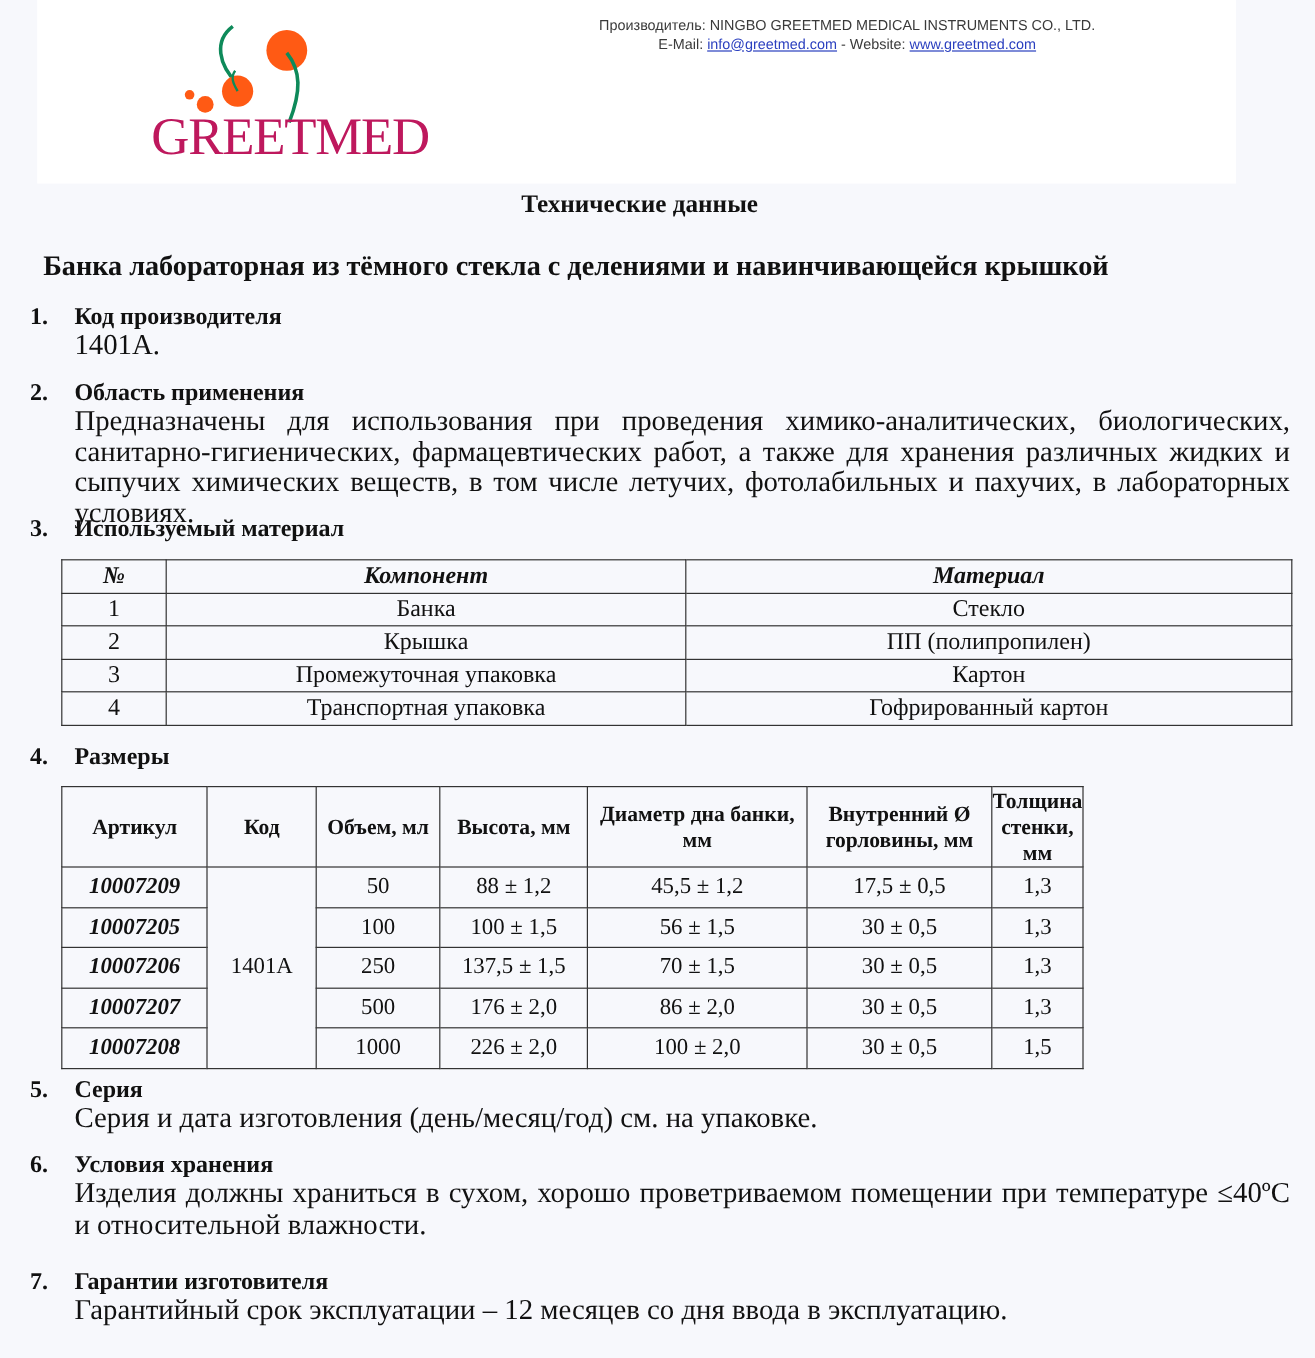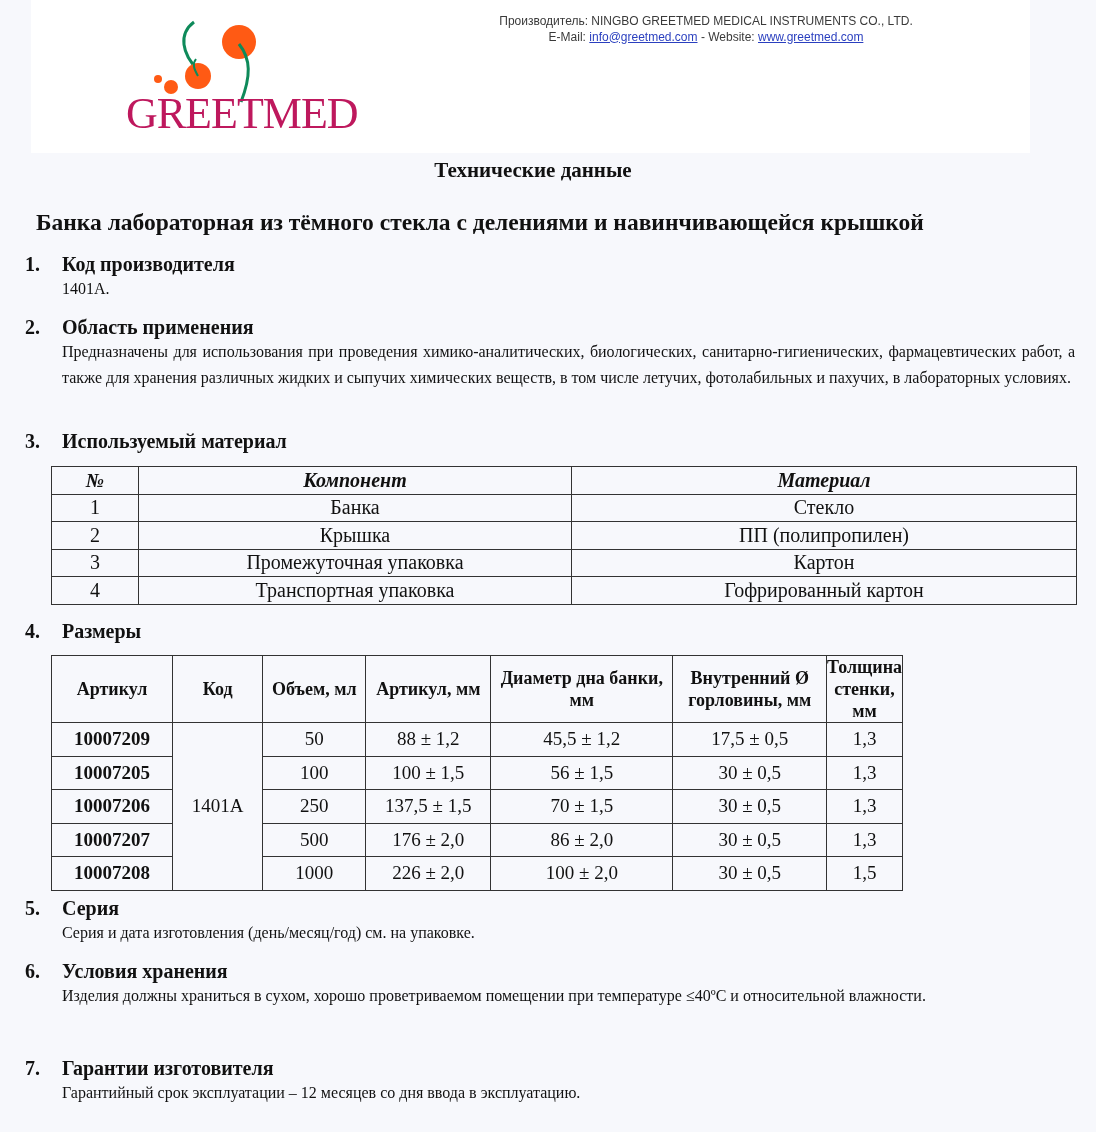--- a/index.html
+++ b/index.html
@@ -31,30 +31,30 @@
     position: absolute; left: 0; width: 1066px; top: 158px;
     text-align: center; font-weight: bold; font-size: 21px;
   }
   .product-title {
     position: absolute; left: 36px; top: 209px;
     font-weight: bold; font-size: 23.5px; white-space: nowrap;
   }
   .section { position: absolute; left: 25px; width: 1050px; }
   .sec-head { font-weight: bold; font-size: 20px; height: 24px; line-height: 24px; white-space: nowrap; }
   .sec-head .num { display: inline-block; width: 37px; }
-  .sec-body { margin-left: 37px; font-size: 16px; line-height: 25.5px; text-align: justify; }
+  .sec-body { margin-left: 37px; font-size: 24px; line-height: 25.5px; text-align: justify; }
   table { border-collapse: collapse; position: absolute; font-size: 20px; }
   td, th { border: 1.5px solid #333; text-align: center; padding: 0; }
   .mat { left: 51px; top: 466px; width: 1026px; }
   .mat tr { height: 27.5px; }
   .mat th { font-style: italic; font-weight: bold; }
   .dim { left: 51px; top: 655px; width: 852px; font-size: 19px; }
   .dim th { font-weight: bold; height: 56px; line-height: 22px; font-size: 18px; }
   .dim td { height: 32.5px; }
-  .dim td.art { font-weight: bold; }
+  .dim td.art { font-weight: bold; font-style: italic; }
 </style>
 </head>
 <body>
 
 <div class="header-band">
   <div class="logo">
     <svg width="250" height="130">
       <path d="M68 8 C 52 20, 56 40, 72 56" stroke="#0e8a5a" stroke-width="3" fill="none"></path>
       <circle cx="113" cy="28" r="17" fill="#ff5a14"></circle>
       <circle cx="72" cy="62" r="13" fill="#ff5a14"></circle>
@@ -140,21 +140,21 @@
       <col style="width:140px">
       <col style="width:217px">
       <col style="width:170px">
       <col>
   </colgroup>
   <tbody>
       <tr>
     <th>Артикул</th>
     <th>Код</th>
     <th>Объем, мл</th>
-    <th>Артикул, мм</th>
+    <th>Высота, мм</th>
     <th>Диаметр дна банки, мм</th>
     <th>Внутренний Ø горловины, мм</th>
     <th>Толщина стенки, мм</th>
   </tr>
   <tr>
     <td class="art">10007209</td>
     <td rowspan="5">1401А</td>
     <td>50</td>
     <td>88 ± 1,2</td>
     <td>45,5 ± 1,2</td>

